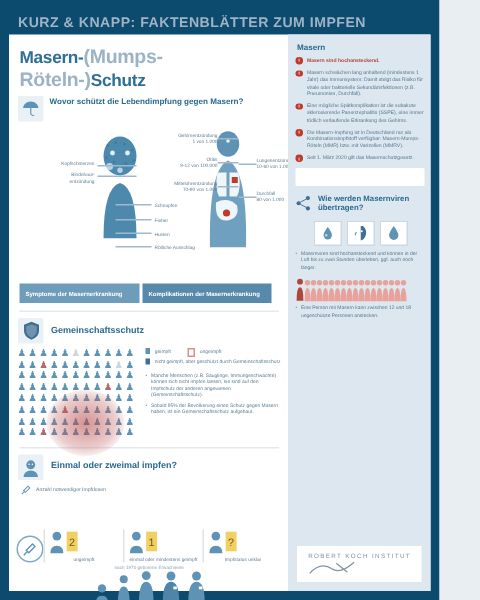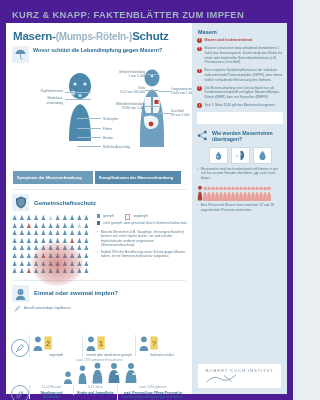--- a/index.html
+++ b/index.html
@@ -1,24 +1,24 @@
 <!DOCTYPE html>
 <html><head>
 <meta charset="utf-8">
 <style>
   html,body{margin:0;padding:0;background:#e9eef2;}
   body{width:293px;height:400px;overflow:hidden;font-family:"Liberation Sans",sans-serif;}
-  .page{position:relative;width:293px;height:400px;background:#4c1d95;box-sizing:border-box;padding:6px 6px 4px 6px;}
+  .page{position:relative;width:293px;height:400px;background:#0c4a6e;box-sizing:border-box;padding:6px 6px 4px 6px;}
   .banner{height:17px;display:flex;align-items:center;padding-left:6px;}
   .banner-text{font-size:9.4px;font-weight:bold;letter-spacing:.35px;color:#9fb3c4;white-space:nowrap;}
   .sheet{position:relative;background:#ffffff;height:371px;display:flex;box-sizing:border-box;}
   .left-col{width:186px;box-sizing:border-box;padding:5px 4px 0 5px;position:relative;}
   .right-col{flex:1;box-sizing:border-box;background:#dce7ef;padding:6px 4px 0 5px;position:relative;}
   .title{font-size:11.5px;font-weight:bold;color:#2e6f96;margin:2px 0 4px 2px;letter-spacing:-.2px;}
-  .title .mid{font-size:10px;color:#9ab3c6;font-weight:bold;}
+  .title .mid{font-size:13px;color:#9ab3c6;font-weight:bold;}
   .qhead{display:flex;align-items:flex-start;gap:4px;margin:3px 0 2px 1px;}
   .icon-box{width:17px;height:17px;background:#eaf1f6;border-radius:1px;display:flex;align-items:center;justify-content:center;flex:0 0 auto;}
   .qtext{font-size:5.4px;font-weight:bold;color:#2b6a8f;line-height:1.32;padding-top:1px;}
   .diagram{position:relative;height:104px;margin-top:1px;}
   .lbl{position:absolute;font-size:3.2px;color:#5c7c93;line-height:1.25;white-space:nowrap;}
   .lbl.r{text-align:right;}
   .leader{position:absolute;background:#9fb9cb;height:.5px;}
   .figA{position:absolute;left:52px;top:6px;}
   .figB{position:absolute;left:124px;top:4px;}
   .arrows{display:flex;gap:2px;margin:2px 0 0 2px;}

